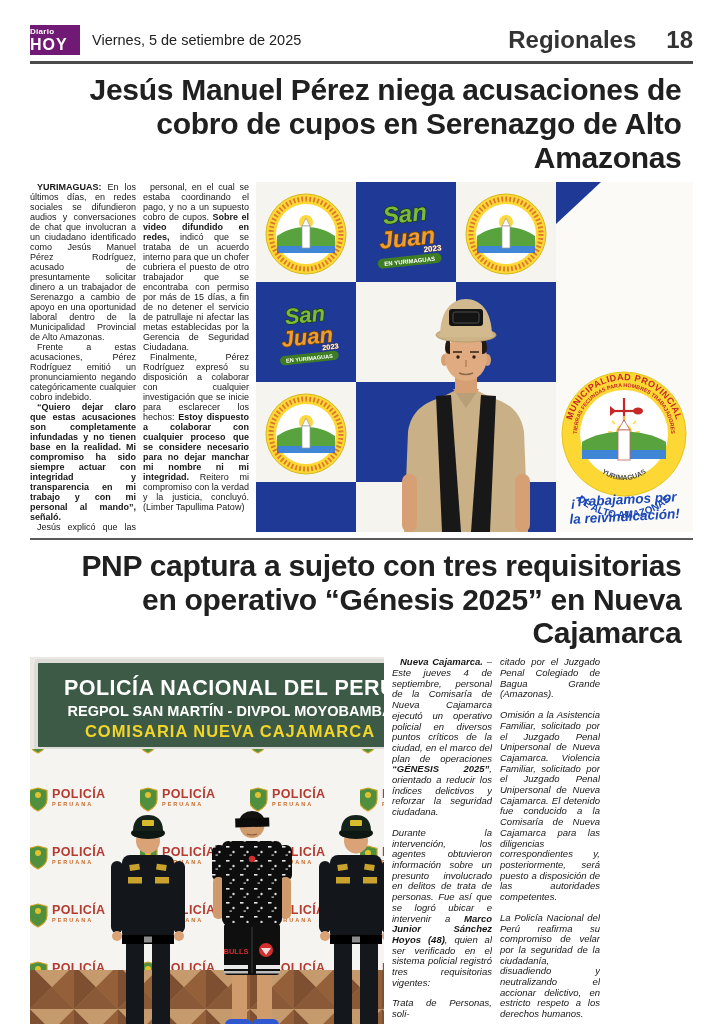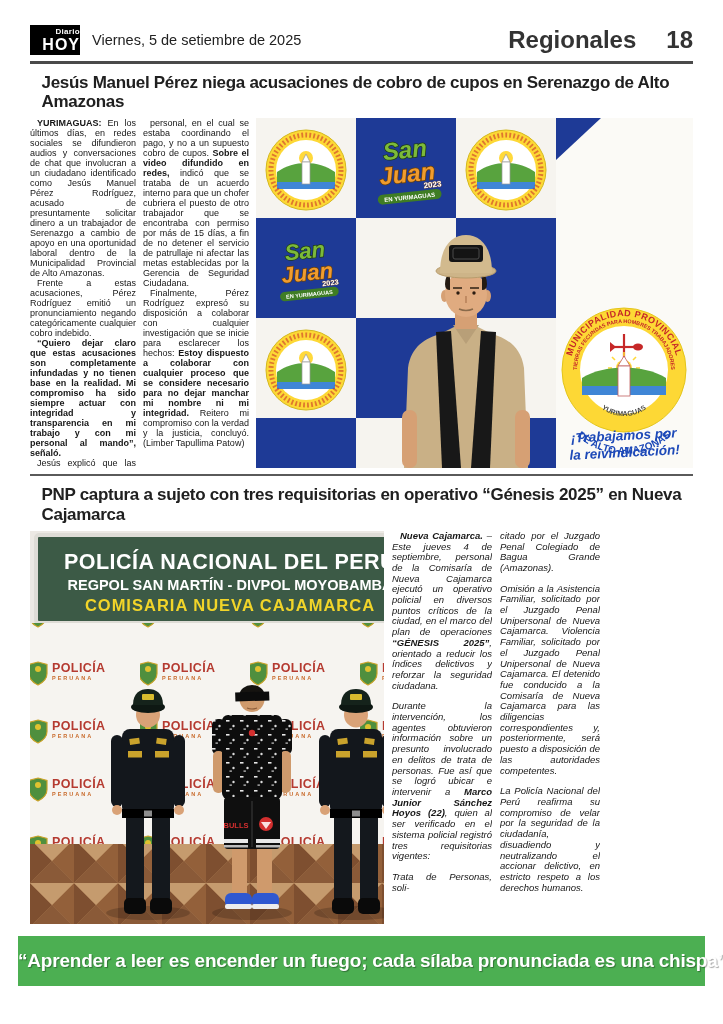--- a/index.html
+++ b/index.html
@@ -2,29 +2,29 @@
 <html><head>
 <meta charset="utf-8">
 <style>
   html,body{margin:0;padding:0;background:#ffffff;}
   .page{width:723px;height:1024px;background:#fff;position:relative;overflow:hidden;
         font-family:"Liberation Sans",sans-serif;color:#1a1a1a;}
   .content{padding:0 30px;}
 
   
   .masthead{display:flex;align-items:center;margin-top:24px;height:32px;}
-  .logo{width:50px;height:30px;background:#000000;color:#fff;text-align:right;flex:none;}
+  .logo{width:50px;height:30px;background:#701a75;color:#fff;text-align:left;flex:none;}
   .logo .lg-small{display:block;font-size:8px;font-weight:bold;line-height:9px;padding-top:2px;letter-spacing:.3px;}
   .logo .lg-main{display:block;font-size:16px;font-weight:900;line-height:17px;letter-spacing:1px;}
   .date{margin-left:12px;font-size:14.5px;color:#222;}
   .section-right{margin-left:auto;display:flex;gap:30px;font-weight:bold;font-size:24px;color:#333;}
   .header-rule{height:3px;background:#4a4a4a;margin-top:5px;}
 
   
-  .headline{font-size:17px;font-weight:bold;text-align:left;color:#202020;
+  .headline{font-size:30px;font-weight:bold;text-align:right;color:#202020;
             line-height:1.13;letter-spacing:-0.3px;margin:9px auto 7px;max-width:640px;}
 
   
   .a1-body{display:flex;gap:7px;height:350px;overflow:hidden;}
   .newscol{width:106px;flex:none;font-size:9px;line-height:10px;text-align:justify;color:#161616;overflow:hidden;}
   .newscol p{margin:0;text-indent:7px;}
   .a1-photo{flex:1;position:relative;overflow:hidden;}
 
   .divider{height:2px;background:#5a5a5a;margin:6px 0 0;}
 
@@ -294,21 +294,21 @@
             <ellipse cx="0" cy="10" rx="12.5" ry="13" fill="#cf9a6c"></ellipse>
             <path d="M-12.5,6 a12.5,10 0 0 1 25,0 Z" fill="#151310"></path>
             <rect x="-17" y="3" width="34" height="9" fill="#0c0c0c" transform="rotate(-2)"></rect>
             <path d="M-5,19 Q0,21 5,19" stroke="#8a5a38" stroke-width="1.2" fill="none"></path>
           </g>
         </svg>
       </figure>
 
       <div class="newscol2">
         <p class="pfirst"><strong>Nueva Cajamarca.</strong><span> – Este jueves 4 de septiembre, personal de la Comisaría de Nueva Cajamarca ejecutó un operativo policial en diversos puntos críticos de la ciudad, en el marco del plan de operaciones </span><strong>“GÉNESIS 2025”</strong><span>, orientado a reducir los índices delictivos y reforzar la seguridad ciudadana.</span></p>
-        <p><span>Durante la intervención, los agentes obtuvieron información sobre un presunto involucrado en delitos de trata de personas. Fue así que se logró ubicar e intervenir a </span><strong>Marco Junior Sánchez Hoyos (22)</strong><span>, quien al ser verificado en el sistema policial registró tres requisitorias vigentes:</span></p>
+        <p><span>Durante la intervención, los agentes obtuvieron información sobre un presunto involucrado en delitos de trata de personas. Fue así que se logró ubicar e intervenir a </span><strong>Marco Junior Sánchez Hoyos (48)</strong><span>, quien al ser verificado en el sistema policial registró tres requisitorias vigentes:</span></p>
         <p>Trata de Personas, soli-</p>
       </div>
       <div class="newscol2">
         <p>citado por el Juzgado Penal Colegiado de Bagua Grande (Amazonas).</p>
         <p>Omisión a la Asistencia Familiar, solicitado por el Juzgado Penal Unipersonal de Nueva Cajamarca. Violencia Familiar, solicitado por el Juzgado Penal Unipersonal de Nueva Cajamarca. El detenido fue conducido a la Comisaría de Nueva Cajamarca para las diligencias correspondientes y, posteriormente, será puesto a disposición de las autoridades competentes.</p>
         <p>La Policía Nacional del Perú reafirma su compromiso de velar por la seguridad de la ciudadanía, disuadiendo y neutralizando el accionar delictivo, en estricto respeto a los derechos humanos.</p>
       </div>
     </div>
 
     <footer class="quote-banner">

